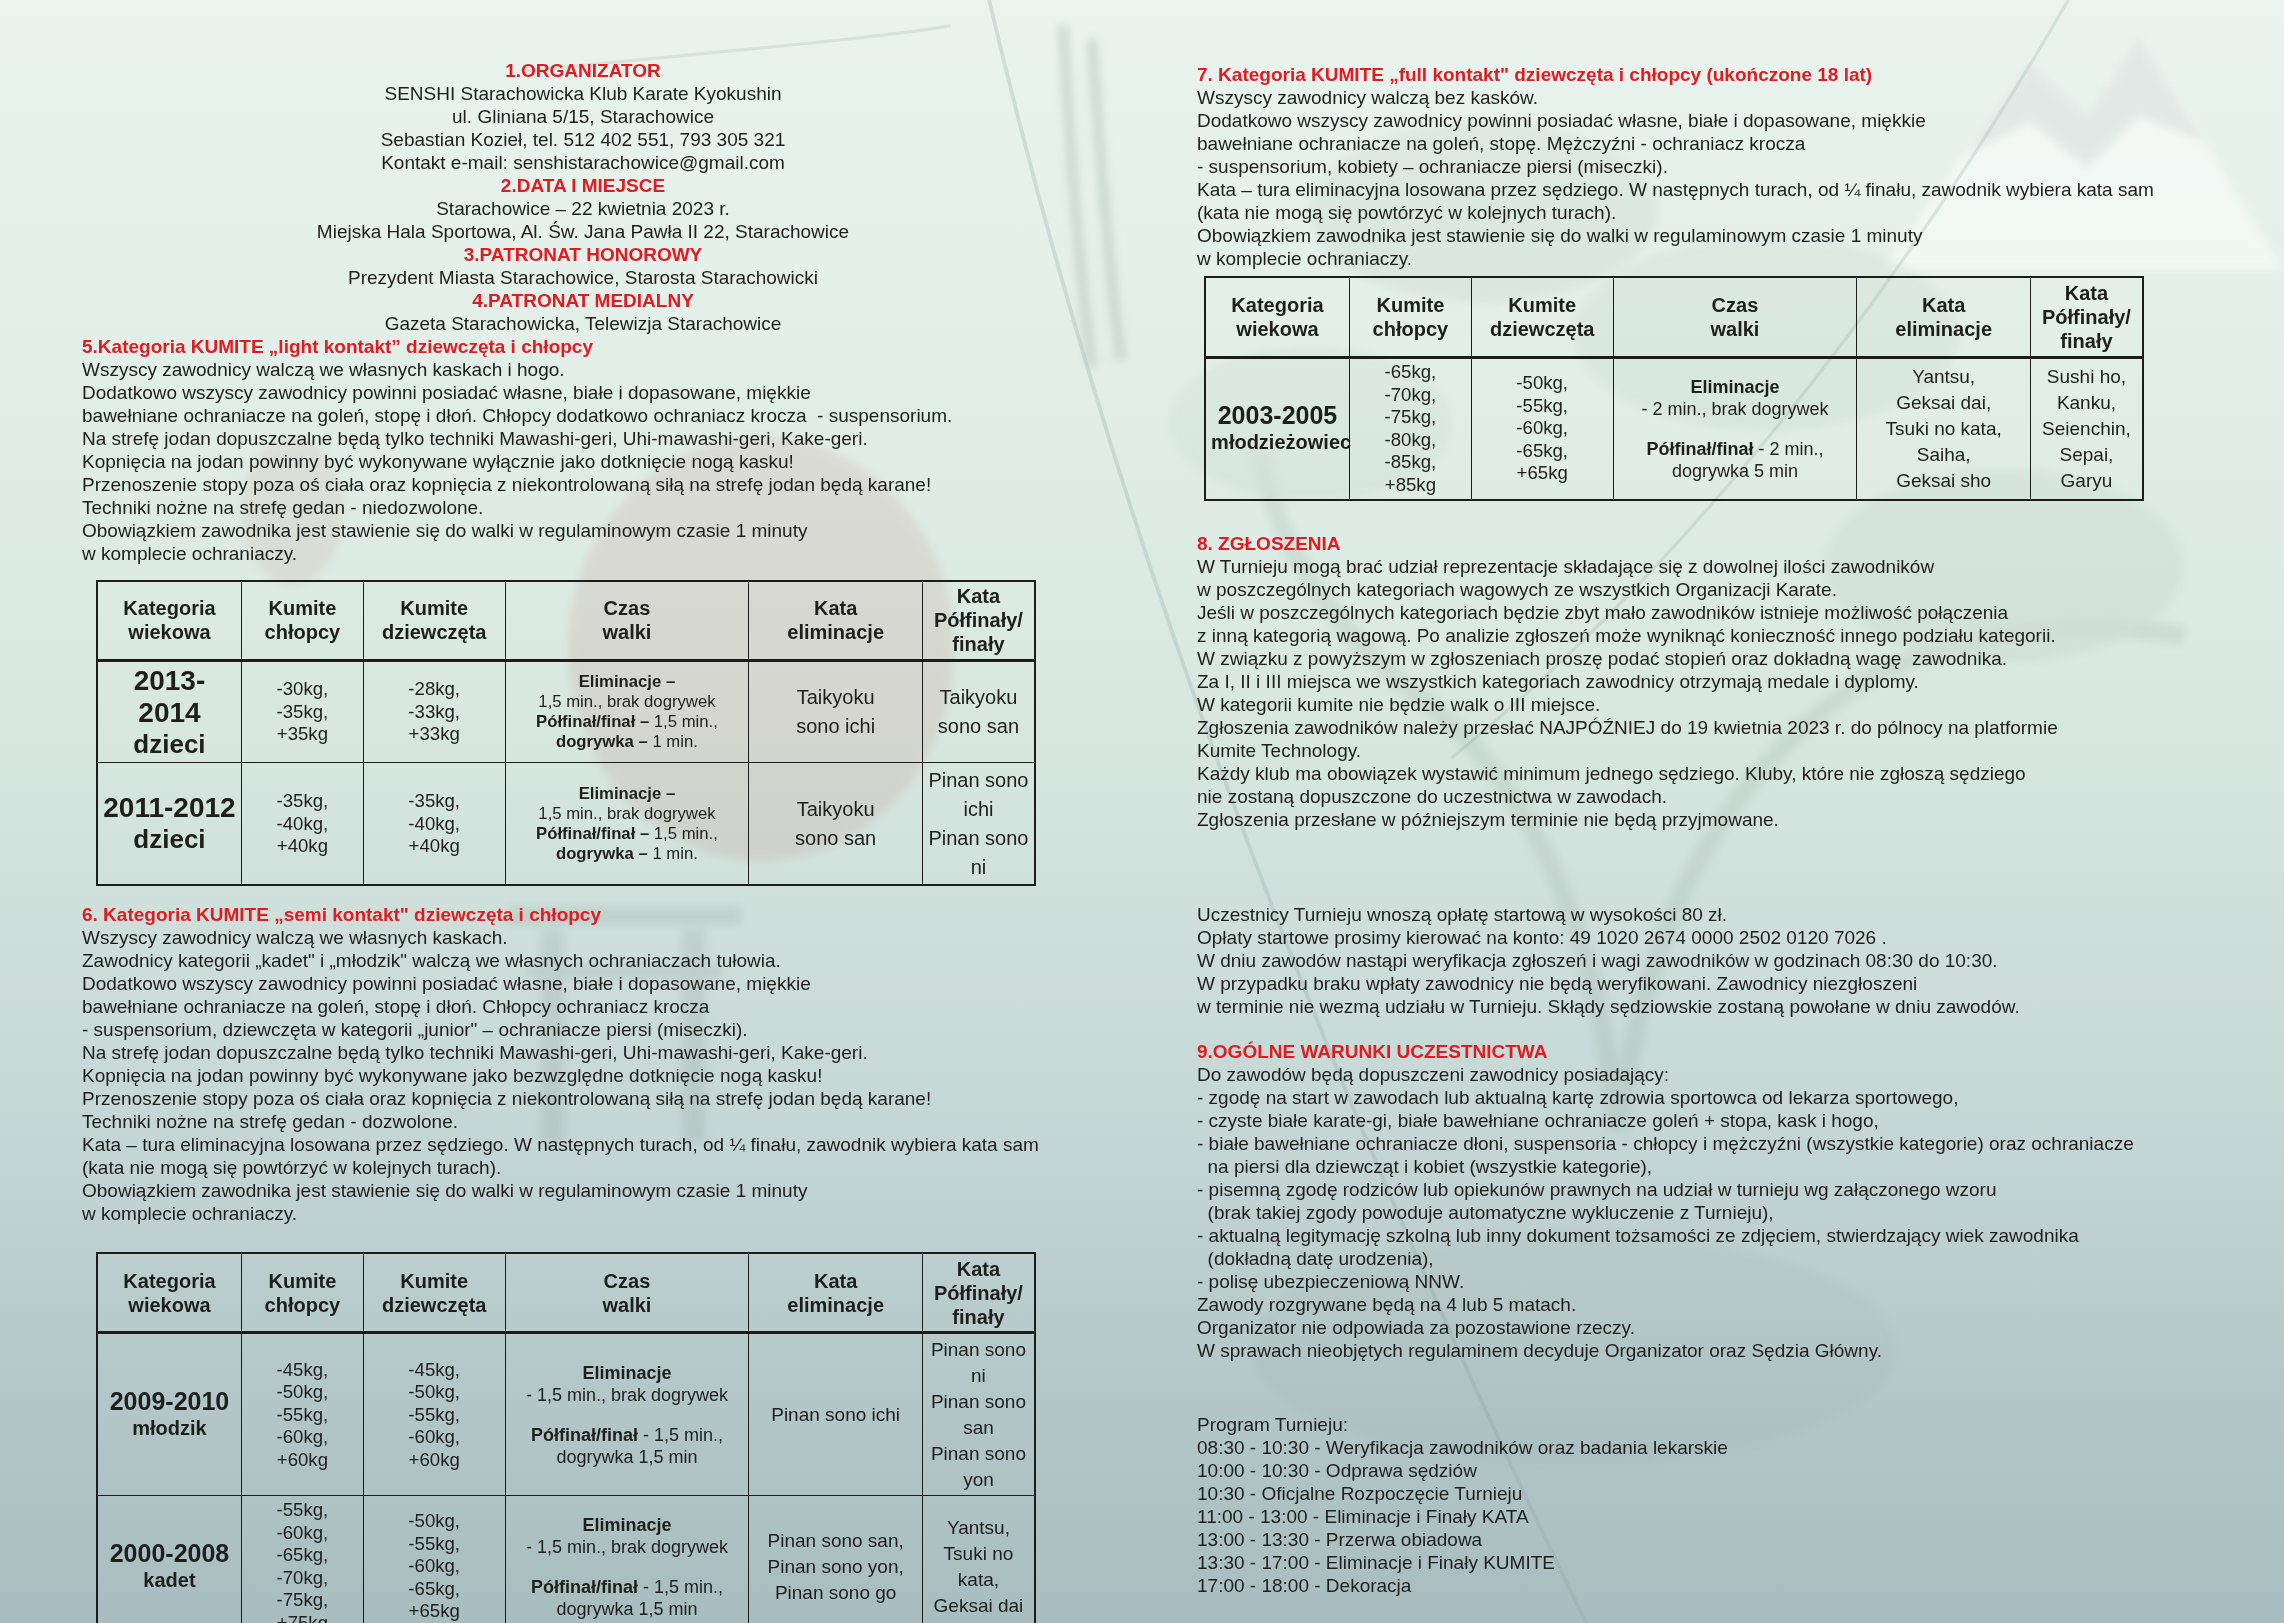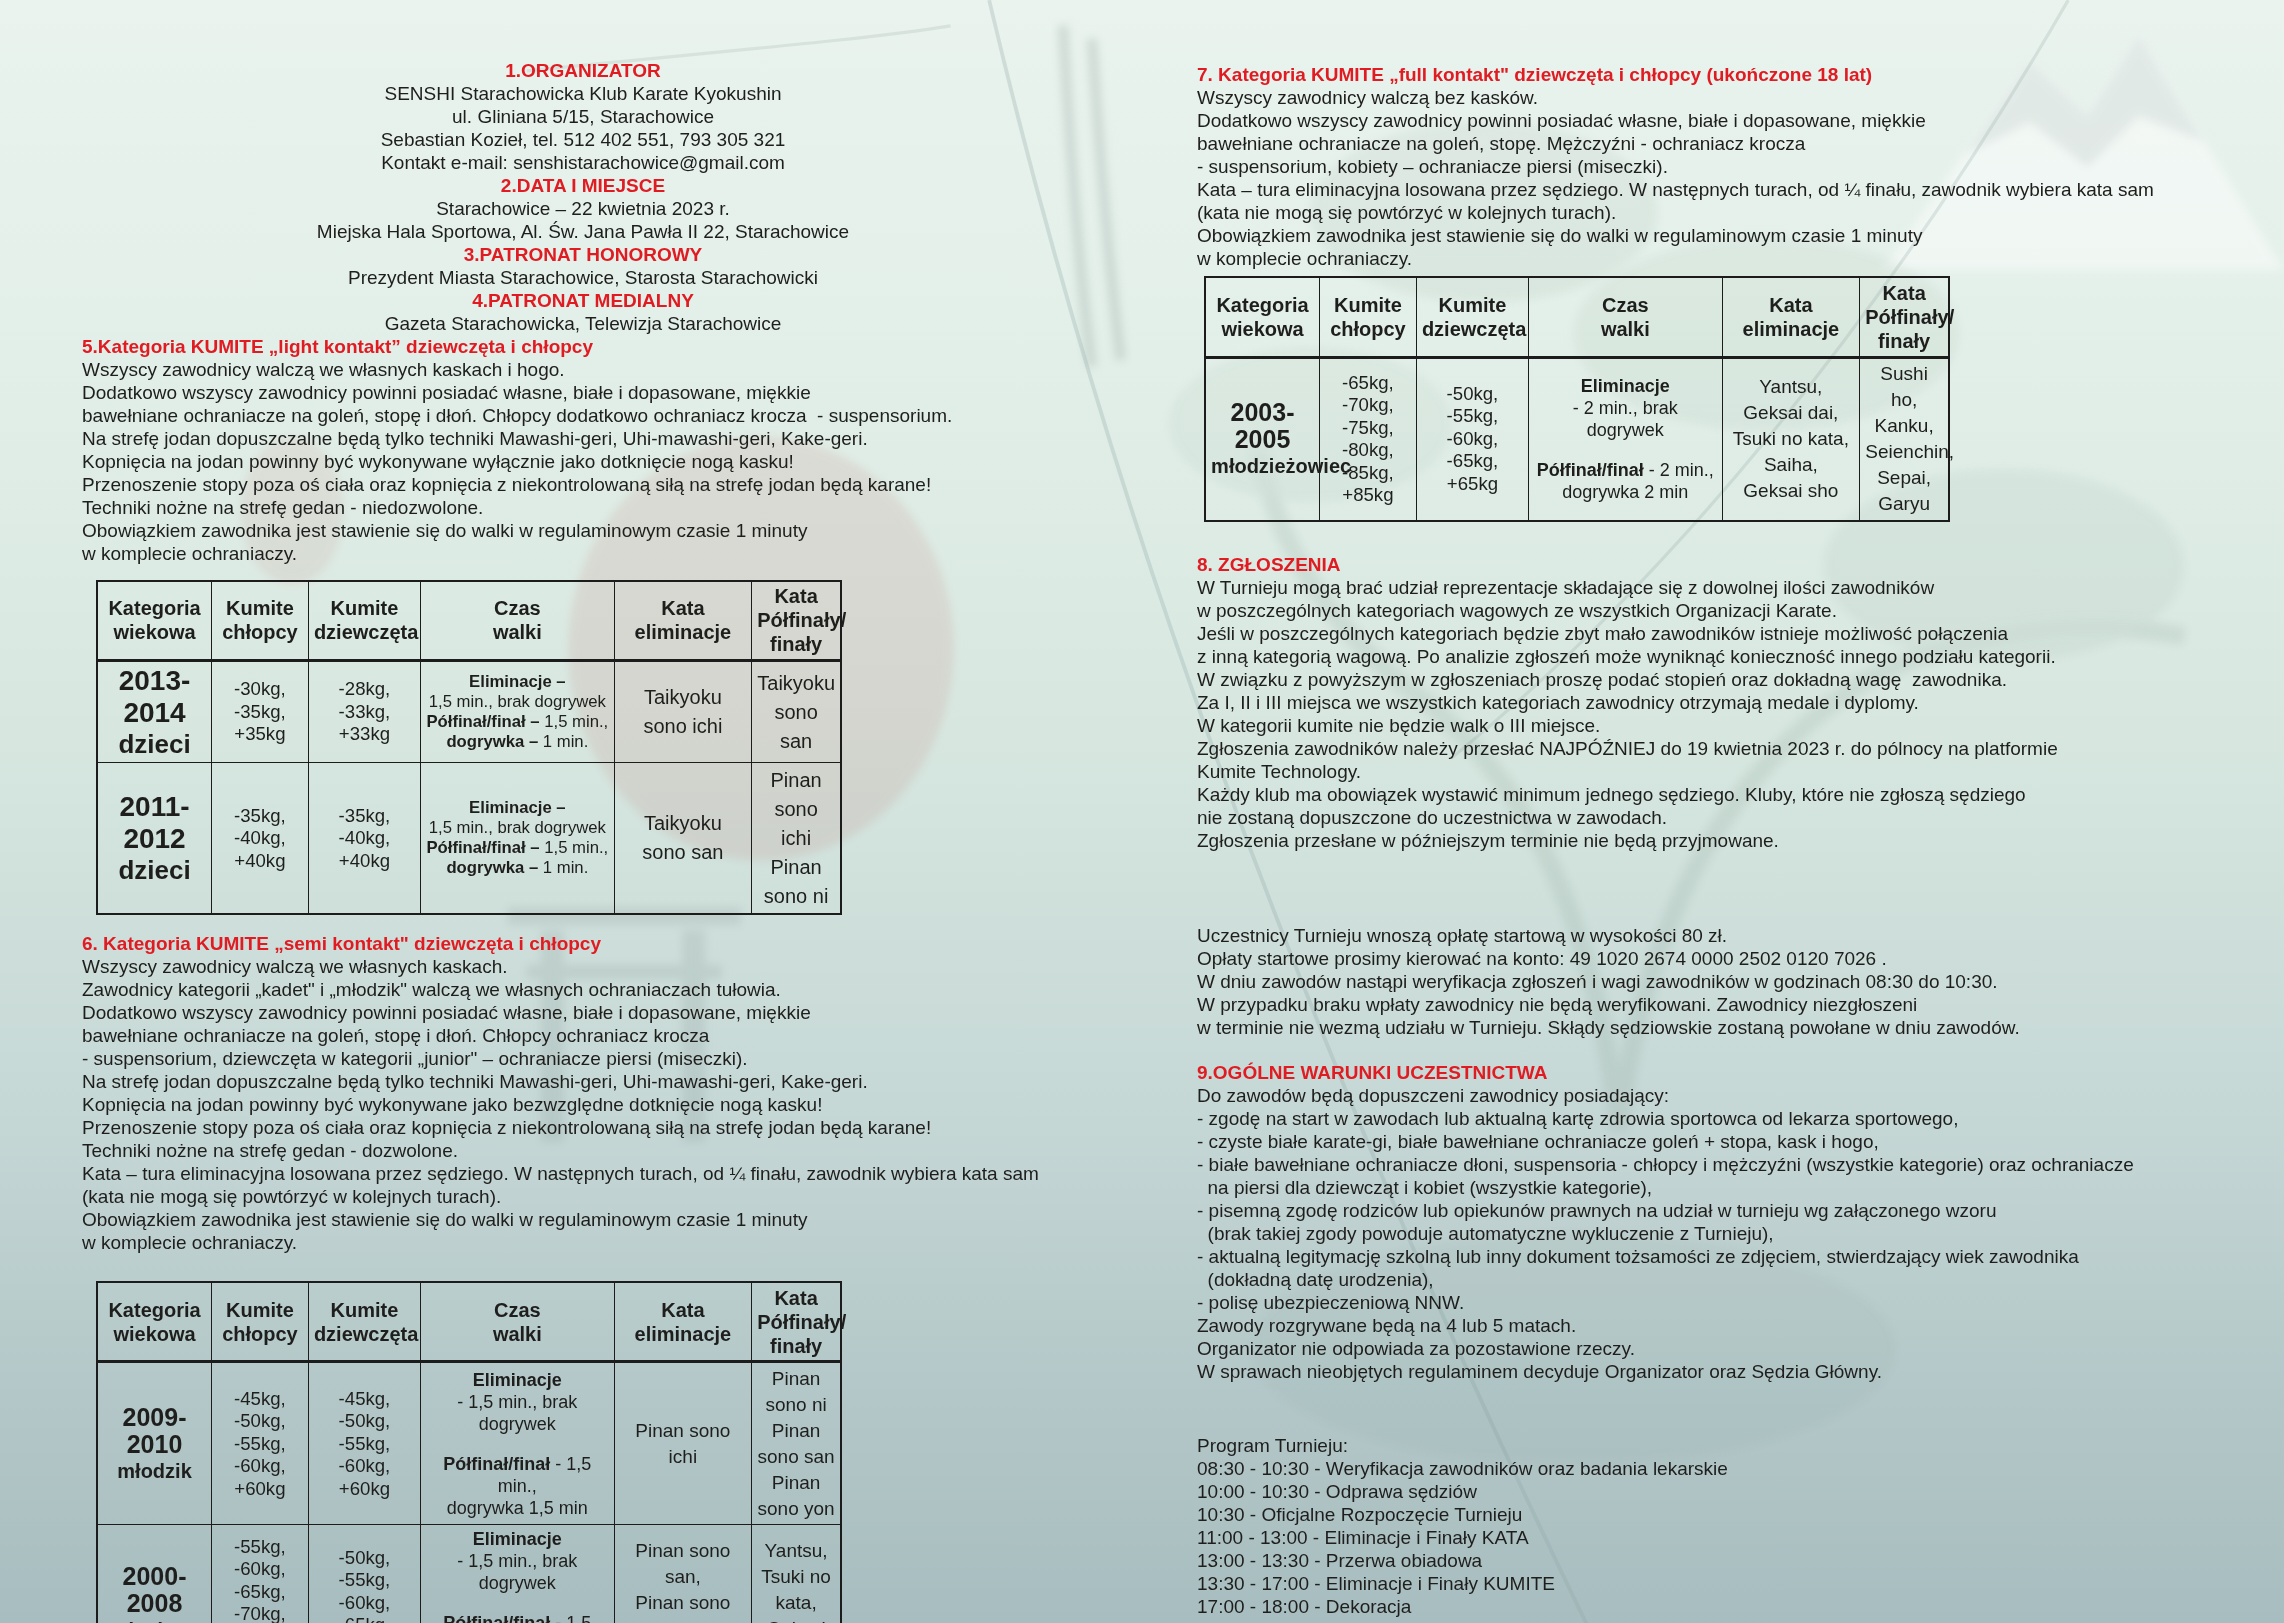--- a/index.html
+++ b/index.html
@@ -11,21 +11,21 @@
   }
   .bg{position:absolute;left:0;top:0;width:2284px;height:1624px;pointer-events:none;}
   .col{position:absolute;}
   #col-left{left:82px;top:59px;width:1028px;}
   #col-right{left:1197px;top:63px;width:1073px;}
   .red{color:#e01b22;font-weight:bold;}
   .pre{white-space:pre-line;}
   .sec-title{font-weight:bold;color:#e01b22;}
   .headblock{width:1002px;text-align:center;}
   
-  table.kt{border-collapse:collapse;table-layout:fixed;width:746px;background:transparent;}
+  table.kt{border-collapse:collapse;table-layout:fixed;width:940px;background:transparent;}
   #col-left table.kt{margin-left:14px;}
   #col-right table.kt{margin-left:7px;}
   table.kt{border:2.6px solid #1c1c1c;}
   table.kt th,table.kt td{border:1.9px solid #1c1c1c;text-align:center;vertical-align:middle;padding:2.6px 5.1px;}
   table.kt tr.head th{border-bottom:3.9px solid #1c1c1c;font-weight:bold;font-size:20px;line-height:24px;height:66px;}
   tr.r133{height:85px;} tr.r190{height:122px;} tr.r155{height:100px;} tr.r195{height:125px;}
   .yr{font-weight:bold;} .cat{font-weight:bold;}
   .t1 .yr{font-size:28px;line-height:32px;} .t1 .cat{font-size:26px;line-height:31px;}
   .t2 .yr,.t3 .yr{font-size:25px;line-height:27px;} .t2 .cat,.t3 .cat{font-size:20px;line-height:26px;}
   .wt{font-size:18.6px;line-height:22.5px;}
@@ -345,21 +345,21 @@
         <td class="wt pre">-50kg,
 -55kg,
 -60kg,
 -65kg,
 +65kg</td>
         <td>
           <div class="czas">
             <div><span class="b">Eliminacje</span></div>
             <div>- 2 min., brak dogrywek</div>
             <div class="l3"><span class="b">Półfinał/finał</span><span> - 2 min.,</span></div>
-            <div><span class="b"></span><span>dogrywka 2 min</span></div>
+            <div><span class="b"></span><span>dogrywka 5 min</span></div>
           </div>
         </td>
         <td class="kata pre">Yantsu,
 Geksai dai,
 Tsuki no kata,
 Saiha,
 Geksai sho</td>
         <td class="kata pre">Sushi ho,
 Kanku,
 Seienchin,

